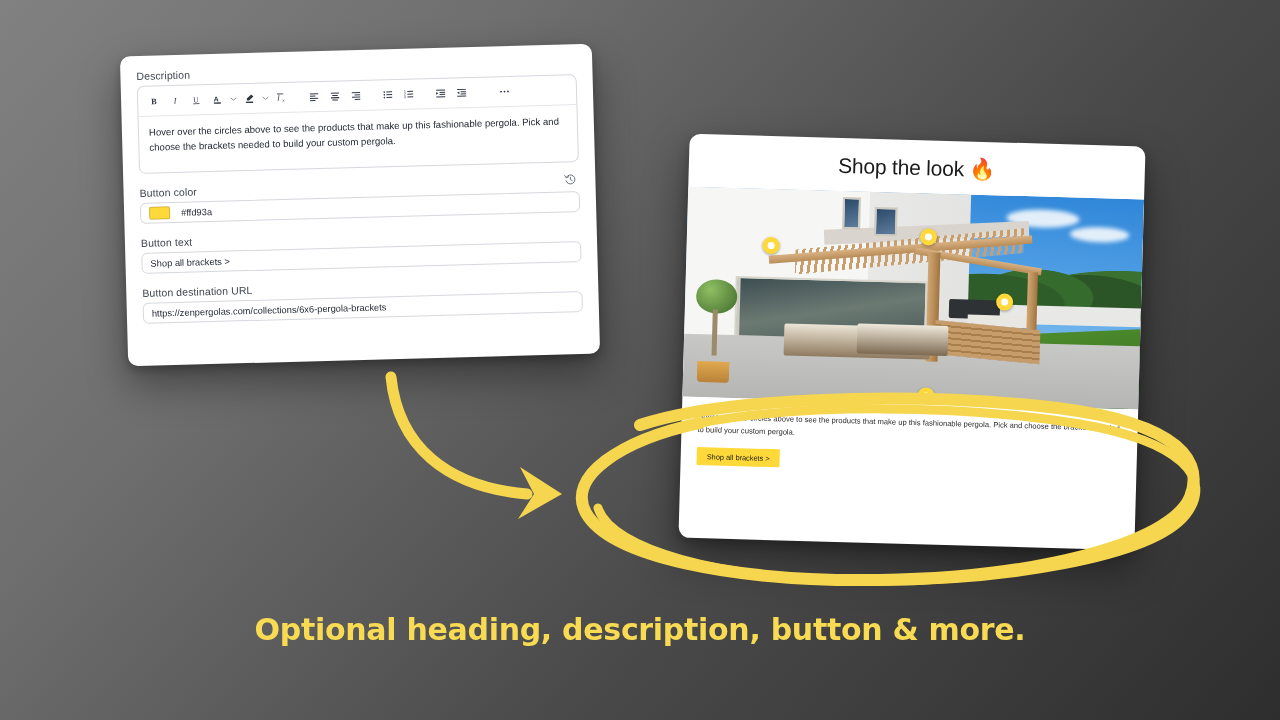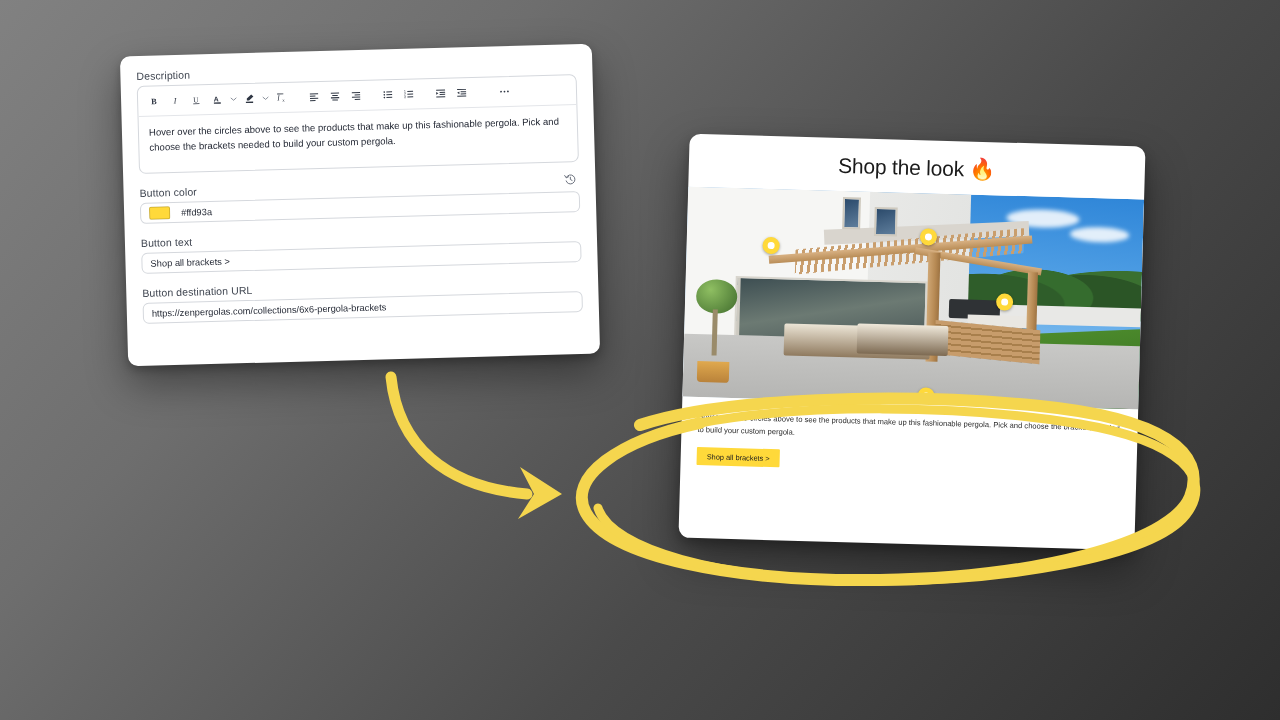--- a/index.html
+++ b/index.html
@@ -382,13 +382,14 @@
 
     <g fill="none" stroke="#f5d64e" stroke-linecap="round">
       <path d="M640 425 C 720 398, 900 392, 1040 406 C 1160 418, 1208 452, 1190 497
                C 1170 545, 1030 578, 880 580 C 730 582, 610 556, 586 513
                C 566 477, 620 440, 700 423" stroke-width="12"></path>
       <path d="M700 423 C 800 404, 960 404, 1080 424 C 1180 441, 1215 478, 1186 515
                C 1152 558, 1000 583, 860 581 C 720 579, 612 550, 598 508" stroke-width="9"></path>
     </g>
   </svg>
 
+  <div class="caption" style="color: rgb(248, 219, 82);">Optional heading, description, button &amp; more.</div>
 </div>
 
 </body></html>

